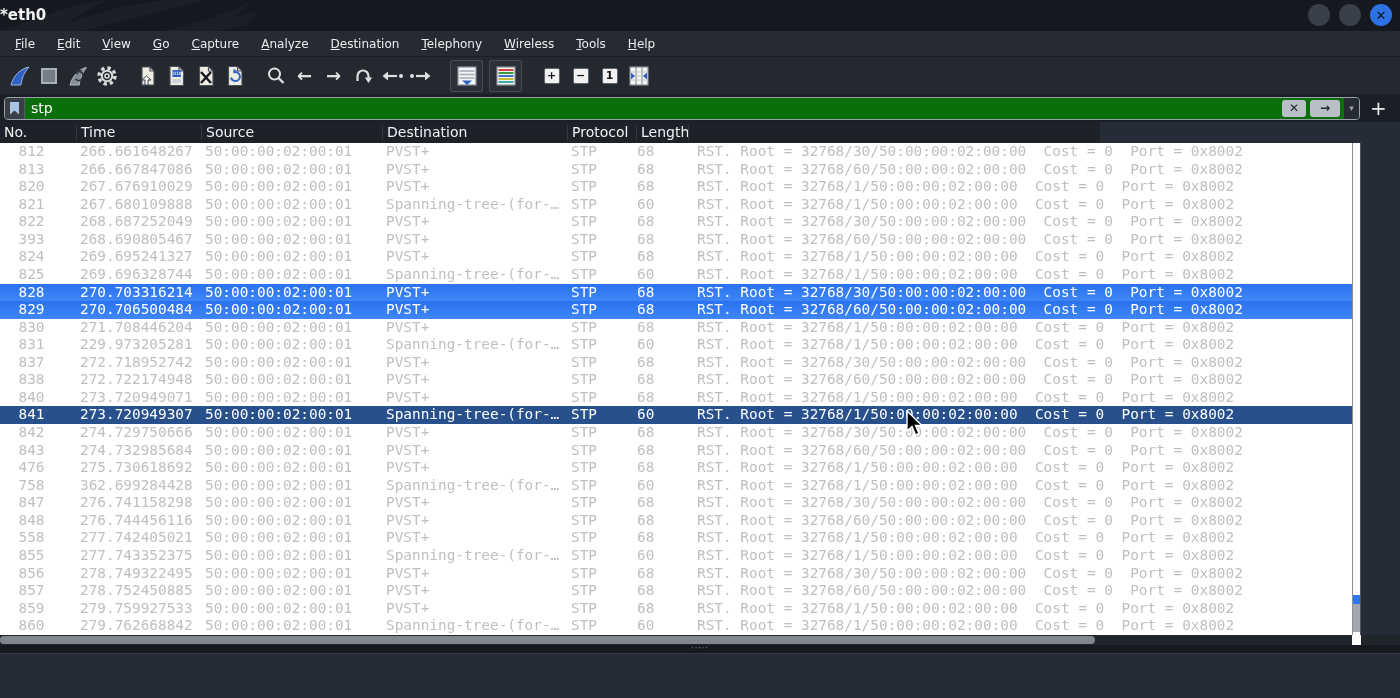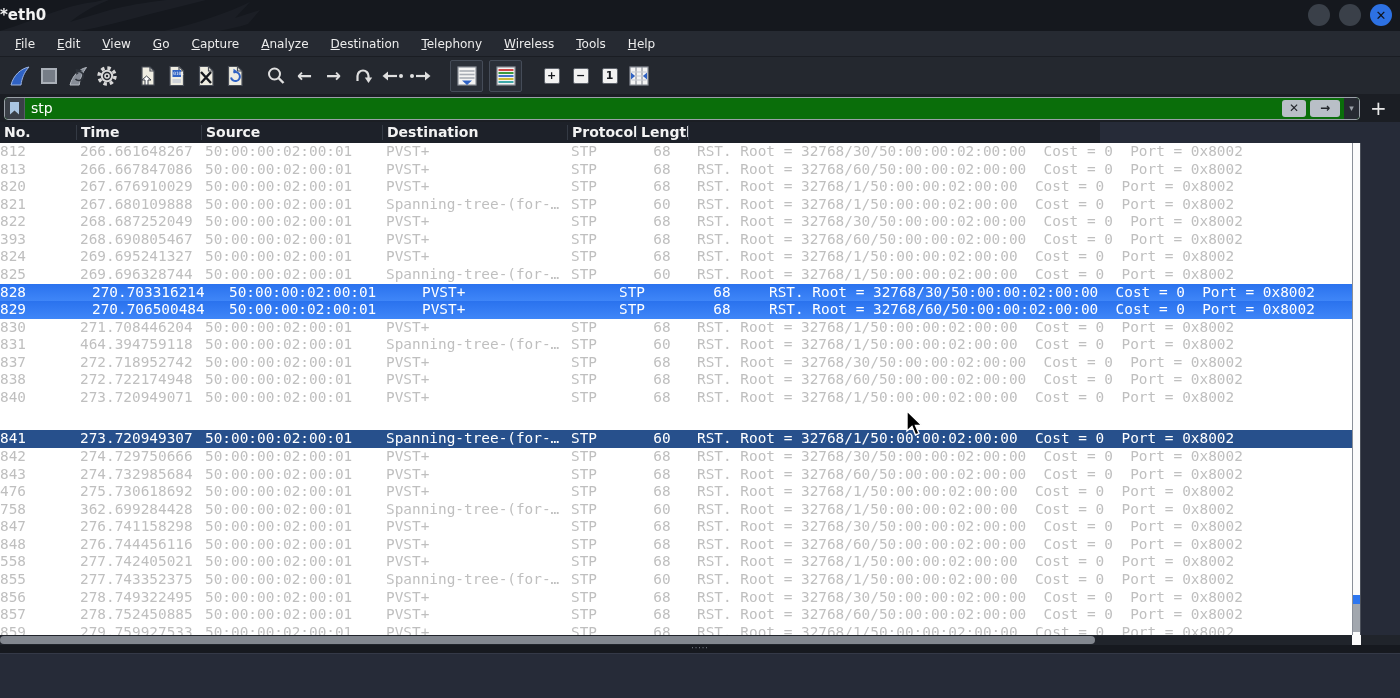--- a/index.html
+++ b/index.html
@@ -53,33 +53,33 @@
   .chip.apply { width:30px; }
   .caret-zone { width:15px; height:23px; background:#262a32; color:#9aa0a8; font-size:9px;
                 display:flex; align-items:center; justify-content:center; }
   .add-btn { color:#e8e8e8; font-size:20px; font-weight:400; margin-left:10px; line-height:1; }
 
   
   .packet-area { position:relative; height:513px; background:#262b38; }
   .header-row, .prow { display:grid;
       grid-template-columns:77px 125px 181px 185px 69px 52px 1fr; }
   .header-row { width:1100px; height:21px; background:#1d2129; color:#f2f2f2;
-                font-size:14px; font-weight:700; align-items:center; }
+                font-size:14px; font-weight:400; align-items:center; }
   .hcell { padding:0 0 0 4px; border-right:1px solid #343a44; height:15px; line-height:15px;
            overflow:hidden; white-space:nowrap; }
   .rows { width:1352px; height:492px; background:#ffffff; overflow:hidden; }
   .prow { height:17.57px; font-family:"DejaVu Sans Mono", monospace; font-size:14.4px;
           line-height:17.57px; color:#bfbfbf; white-space:pre; }
   .prow .cell { overflow:hidden; white-space:pre; }
-  .c-no     { text-align:left; padding-right:14px; }
+  .c-no     { text-align:center; padding-right:14px; }
   .c-time, .c-source, .c-destination, .c-protocol { padding-left:3px; }
-  .c-length { text-align:center; padding-right:2px; }
+  .c-length { text-align:left; padding-right:2px; }
   .c-info   { padding-left:8px; }
-  .prow.selected { background:linear-gradient(180deg,#2a72ee,#3f86f8); color:#ffffff;gap:12px; }
-  .prow.focused  { background:#27508c; color:#ffffff;margin-top:24px; }
+  .prow.selected { background:linear-gradient(180deg,#2a72ee,#3f86f8); color:#ffffff; }
+  .prow.focused  { background:#27508c; color:#ffffff; }
 
   
   .vscroll { position:absolute; left:1352px; top:21px; width:9px; height:492px;
              background:#fbfbfb; border-left:1px solid #8a8f98; border-right:1px solid #4a4f59; }
   .vmark  { position:absolute; left:0; width:7px; height:9px; top:452px; background:#2e77f0; }
   .vthumb { position:absolute; left:0; width:7px; height:28px; top:461px; background:#a2a7ae; }
 
   
   .hscroll { position:relative; height:10px; background:#20242b; }
   .hthumb { position:absolute; left:0; top:1px; height:8px; width:1095px;
@@ -290,21 +290,21 @@
         <div class="prow "><span class="cell c-no">813</span><span class="cell c-time">266.667847086</span><span class="cell c-source">50:00:00:02:00:01</span><span class="cell c-destination">PVST+</span><span class="cell c-protocol">STP</span><span class="cell c-length">68</span><span class="cell c-info">RST. Root = 32768/60/50:00:00:02:00:00  Cost = 0  Port = 0x8002</span></div>
         <div class="prow "><span class="cell c-no">820</span><span class="cell c-time">267.676910029</span><span class="cell c-source">50:00:00:02:00:01</span><span class="cell c-destination">PVST+</span><span class="cell c-protocol">STP</span><span class="cell c-length">68</span><span class="cell c-info">RST. Root = 32768/1/50:00:00:02:00:00  Cost = 0  Port = 0x8002</span></div>
         <div class="prow "><span class="cell c-no">821</span><span class="cell c-time">267.680109888</span><span class="cell c-source">50:00:00:02:00:01</span><span class="cell c-destination">Spanning-tree-(for-…</span><span class="cell c-protocol">STP</span><span class="cell c-length">60</span><span class="cell c-info">RST. Root = 32768/1/50:00:00:02:00:00  Cost = 0  Port = 0x8002</span></div>
         <div class="prow "><span class="cell c-no">822</span><span class="cell c-time">268.687252049</span><span class="cell c-source">50:00:00:02:00:01</span><span class="cell c-destination">PVST+</span><span class="cell c-protocol">STP</span><span class="cell c-length">68</span><span class="cell c-info">RST. Root = 32768/30/50:00:00:02:00:00  Cost = 0  Port = 0x8002</span></div>
         <div class="prow "><span class="cell c-no">393</span><span class="cell c-time">268.690805467</span><span class="cell c-source">50:00:00:02:00:01</span><span class="cell c-destination">PVST+</span><span class="cell c-protocol">STP</span><span class="cell c-length">68</span><span class="cell c-info">RST. Root = 32768/60/50:00:00:02:00:00  Cost = 0  Port = 0x8002</span></div>
         <div class="prow "><span class="cell c-no">824</span><span class="cell c-time">269.695241327</span><span class="cell c-source">50:00:00:02:00:01</span><span class="cell c-destination">PVST+</span><span class="cell c-protocol">STP</span><span class="cell c-length">68</span><span class="cell c-info">RST. Root = 32768/1/50:00:00:02:00:00  Cost = 0  Port = 0x8002</span></div>
         <div class="prow "><span class="cell c-no">825</span><span class="cell c-time">269.696328744</span><span class="cell c-source">50:00:00:02:00:01</span><span class="cell c-destination">Spanning-tree-(for-…</span><span class="cell c-protocol">STP</span><span class="cell c-length">60</span><span class="cell c-info">RST. Root = 32768/1/50:00:00:02:00:00  Cost = 0  Port = 0x8002</span></div>
         <div class="prow selected"><span class="cell c-no">828</span><span class="cell c-time">270.703316214</span><span class="cell c-source">50:00:00:02:00:01</span><span class="cell c-destination">PVST+</span><span class="cell c-protocol">STP</span><span class="cell c-length">68</span><span class="cell c-info">RST. Root = 32768/30/50:00:00:02:00:00  Cost = 0  Port = 0x8002</span></div>
         <div class="prow selected"><span class="cell c-no">829</span><span class="cell c-time">270.706500484</span><span class="cell c-source">50:00:00:02:00:01</span><span class="cell c-destination">PVST+</span><span class="cell c-protocol">STP</span><span class="cell c-length">68</span><span class="cell c-info">RST. Root = 32768/60/50:00:00:02:00:00  Cost = 0  Port = 0x8002</span></div>
         <div class="prow "><span class="cell c-no">830</span><span class="cell c-time">271.708446204</span><span class="cell c-source">50:00:00:02:00:01</span><span class="cell c-destination">PVST+</span><span class="cell c-protocol">STP</span><span class="cell c-length">68</span><span class="cell c-info">RST. Root = 32768/1/50:00:00:02:00:00  Cost = 0  Port = 0x8002</span></div>
-        <div class="prow "><span class="cell c-no">831</span><span class="cell c-time">464.394759118</span><span class="cell c-source">50:00:00:02:00:01</span><span class="cell c-destination">Spanning-tree-(for-…</span><span class="cell c-protocol">STP</span><span class="cell c-length">60</span><span class="cell c-info">RST. Root = 32768/1/50:00:00:02:00:00  Cost = 0  Port = 0x8002</span></div>
+        <div class="prow "><span class="cell c-no">831</span><span class="cell c-time">229.973205281</span><span class="cell c-source">50:00:00:02:00:01</span><span class="cell c-destination">Spanning-tree-(for-…</span><span class="cell c-protocol">STP</span><span class="cell c-length">60</span><span class="cell c-info">RST. Root = 32768/1/50:00:00:02:00:00  Cost = 0  Port = 0x8002</span></div>
         <div class="prow "><span class="cell c-no">837</span><span class="cell c-time">272.718952742</span><span class="cell c-source">50:00:00:02:00:01</span><span class="cell c-destination">PVST+</span><span class="cell c-protocol">STP</span><span class="cell c-length">68</span><span class="cell c-info">RST. Root = 32768/30/50:00:00:02:00:00  Cost = 0  Port = 0x8002</span></div>
         <div class="prow "><span class="cell c-no">838</span><span class="cell c-time">272.722174948</span><span class="cell c-source">50:00:00:02:00:01</span><span class="cell c-destination">PVST+</span><span class="cell c-protocol">STP</span><span class="cell c-length">68</span><span class="cell c-info">RST. Root = 32768/60/50:00:00:02:00:00  Cost = 0  Port = 0x8002</span></div>
         <div class="prow "><span class="cell c-no">840</span><span class="cell c-time">273.720949071</span><span class="cell c-source">50:00:00:02:00:01</span><span class="cell c-destination">PVST+</span><span class="cell c-protocol">STP</span><span class="cell c-length">68</span><span class="cell c-info">RST. Root = 32768/1/50:00:00:02:00:00  Cost = 0  Port = 0x8002</span></div>
         <div class="prow focused"><span class="cell c-no">841</span><span class="cell c-time">273.720949307</span><span class="cell c-source">50:00:00:02:00:01</span><span class="cell c-destination">Spanning-tree-(for-…</span><span class="cell c-protocol">STP</span><span class="cell c-length">60</span><span class="cell c-info">RST. Root = 32768/1/50:00:00:02:00:00  Cost = 0  Port = 0x8002</span></div>
         <div class="prow "><span class="cell c-no">842</span><span class="cell c-time">274.729750666</span><span class="cell c-source">50:00:00:02:00:01</span><span class="cell c-destination">PVST+</span><span class="cell c-protocol">STP</span><span class="cell c-length">68</span><span class="cell c-info">RST. Root = 32768/30/50:00:00:02:00:00  Cost = 0  Port = 0x8002</span></div>
         <div class="prow "><span class="cell c-no">843</span><span class="cell c-time">274.732985684</span><span class="cell c-source">50:00:00:02:00:01</span><span class="cell c-destination">PVST+</span><span class="cell c-protocol">STP</span><span class="cell c-length">68</span><span class="cell c-info">RST. Root = 32768/60/50:00:00:02:00:00  Cost = 0  Port = 0x8002</span></div>
         <div class="prow "><span class="cell c-no">476</span><span class="cell c-time">275.730618692</span><span class="cell c-source">50:00:00:02:00:01</span><span class="cell c-destination">PVST+</span><span class="cell c-protocol">STP</span><span class="cell c-length">68</span><span class="cell c-info">RST. Root = 32768/1/50:00:00:02:00:00  Cost = 0  Port = 0x8002</span></div>
         <div class="prow "><span class="cell c-no">758</span><span class="cell c-time">362.699284428</span><span class="cell c-source">50:00:00:02:00:01</span><span class="cell c-destination">Spanning-tree-(for-…</span><span class="cell c-protocol">STP</span><span class="cell c-length">60</span><span class="cell c-info">RST. Root = 32768/1/50:00:00:02:00:00  Cost = 0  Port = 0x8002</span></div>
         <div class="prow "><span class="cell c-no">847</span><span class="cell c-time">276.741158298</span><span class="cell c-source">50:00:00:02:00:01</span><span class="cell c-destination">PVST+</span><span class="cell c-protocol">STP</span><span class="cell c-length">68</span><span class="cell c-info">RST. Root = 32768/30/50:00:00:02:00:00  Cost = 0  Port = 0x8002</span></div>
         <div class="prow "><span class="cell c-no">848</span><span class="cell c-time">276.744456116</span><span class="cell c-source">50:00:00:02:00:01</span><span class="cell c-destination">PVST+</span><span class="cell c-protocol">STP</span><span class="cell c-length">68</span><span class="cell c-info">RST. Root = 32768/60/50:00:00:02:00:00  Cost = 0  Port = 0x8002</span></div>

